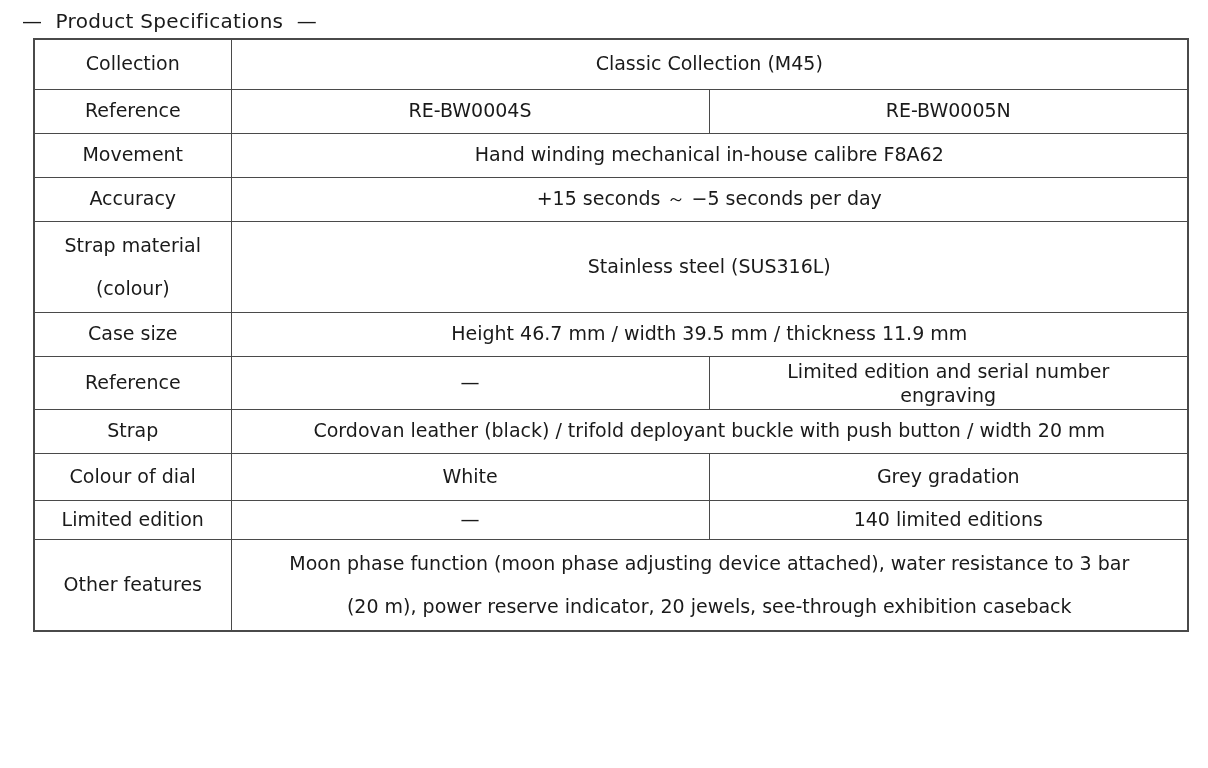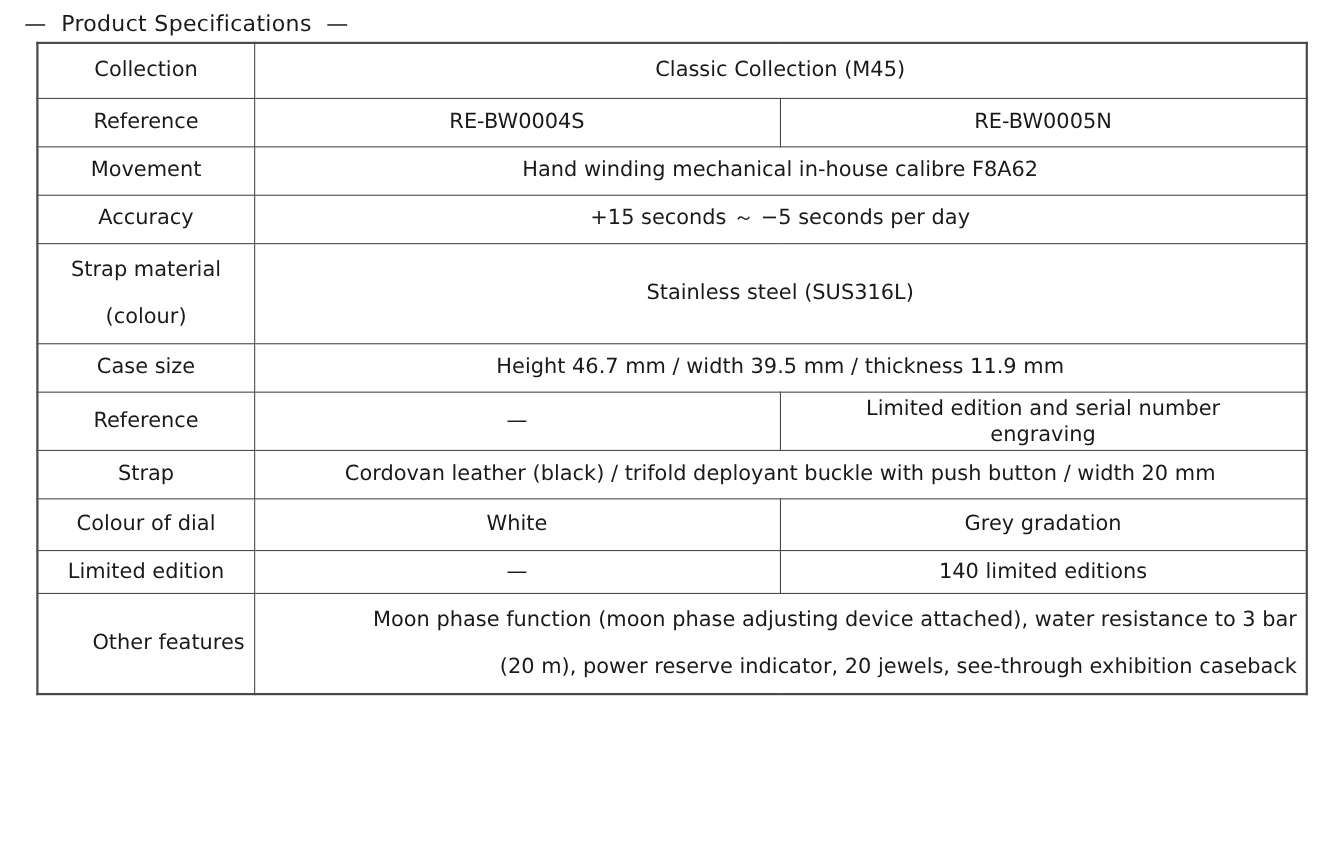--- a/index.html
+++ b/index.html
@@ -49,21 +49,21 @@
     overflow: hidden;
   }
   
   .r-collection td   { height: 50px; }
   .r-std td          { height: 44px; }
   .r-casematerial td { height: 87px; }
   .r-caseback td     { height: 49px; }
   .r-glass td        { height: 43px; }
   .r-dial td         { height: 47px; }
   .r-limited td      { height: 39px; }
-  .r-other td        { height: 91px; text-align: right; }
+  .r-other td        { height: 91px; }
   
   .wide-lines div { line-height: 43px; }
   
   .tight-lines div { line-height: 24px; }
 </style>
 </head>
 <body>
 
 <div class="page">
 

